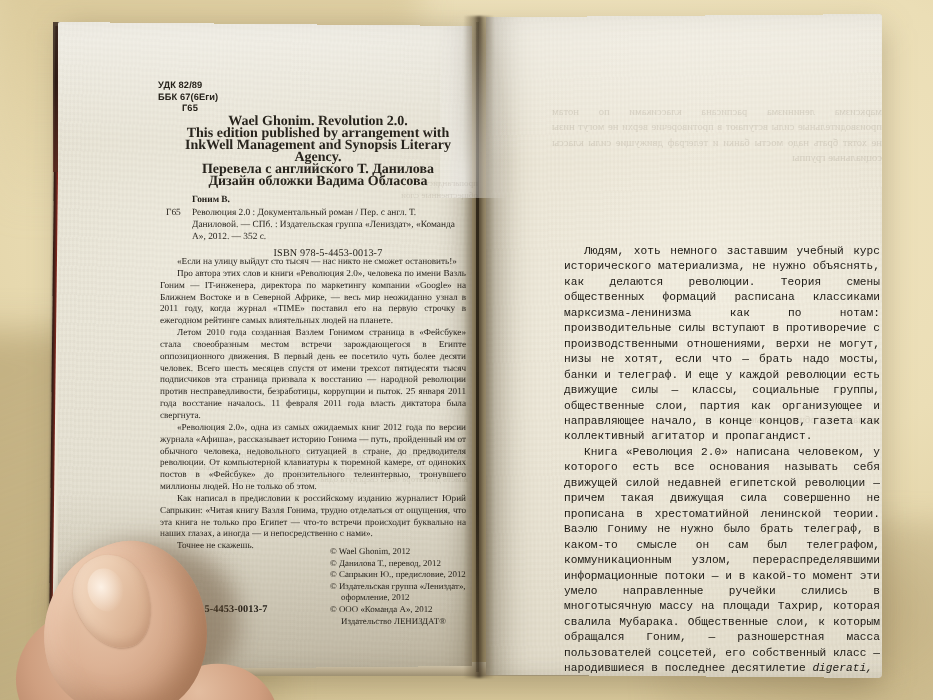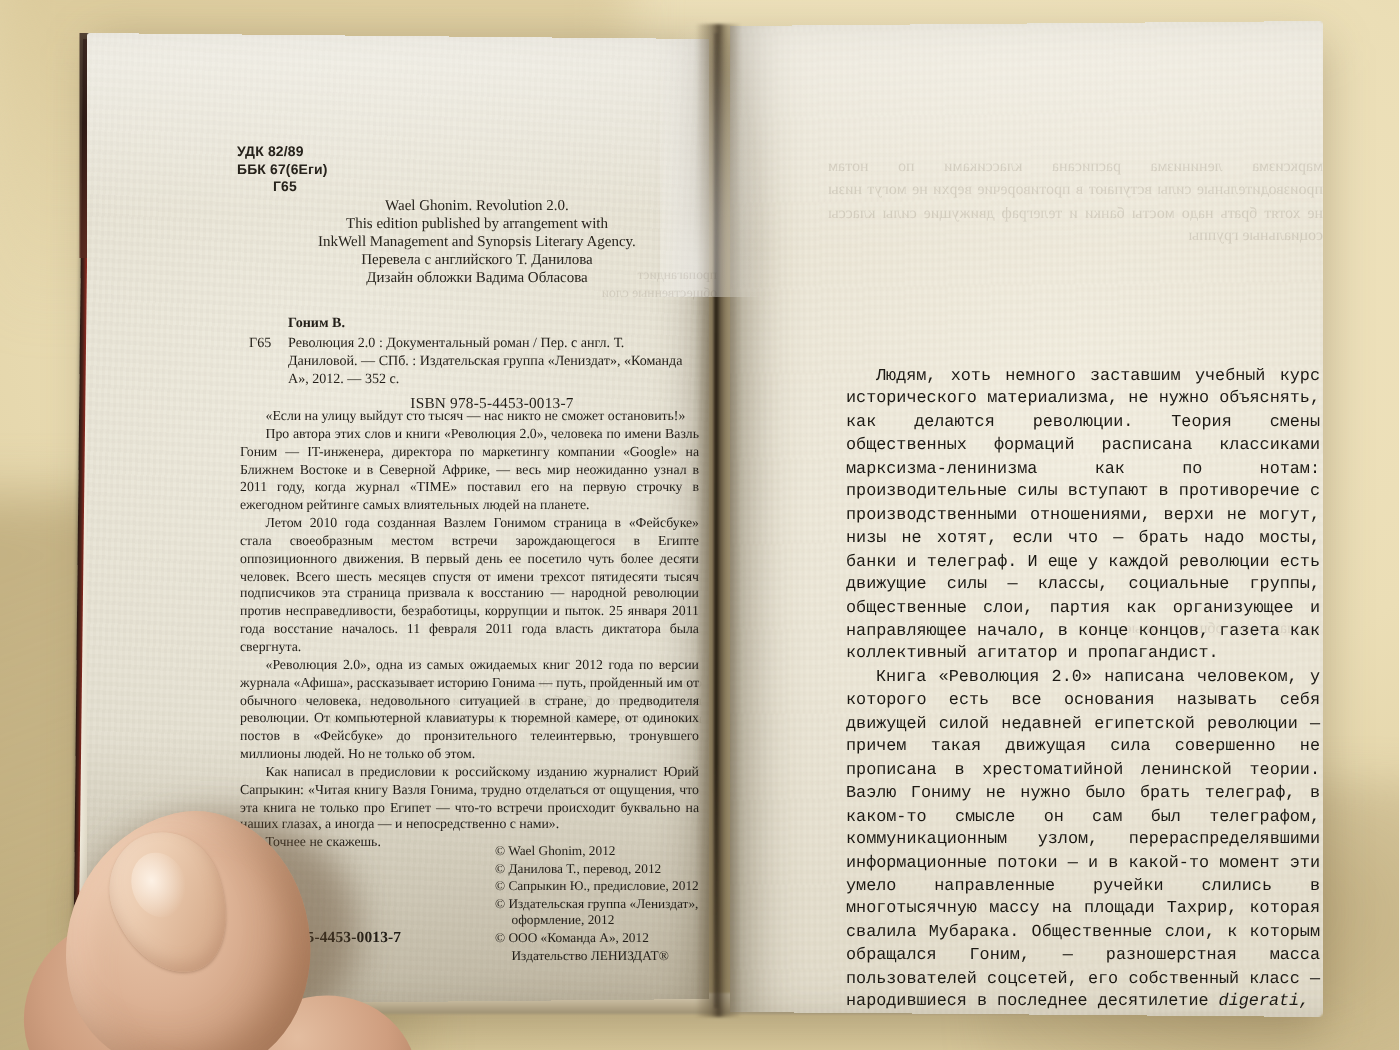--- a/index.html
+++ b/index.html
@@ -163,40 +163,40 @@
     background: radial-gradient(ellipse at 35% 90%, rgba(255,255,255,0.55), rgba(255,255,255,0) 70%);
     pointer-events: none;
   }
 
   
   .lp-text {
     position: absolute;
     color: #221e18;
     font-family: "Liberation Serif", "DejaVu Serif", serif;
     text-rendering: geometricPrecision;
-    margin-top: 16px;
   }
 
   #udk {
     left: 106px; top: 72px;
     font-size: 9.3px; line-height: 11.6px;
     letter-spacing: .1px;
     font-family: "Liberation Sans", sans-serif;
     font-weight: 600;
     color: #26221b;
   }
   #udk .ln3 { margin-left: 24px; }
 
   #imprint {
     left: 124px; top: 108px;
     width: 284px;
     text-align: center;
-    font-size: 10px;
+    font-size: 14px;
     line-height: 11.9px;
     color: #28241d;
+    font-weight: bold;
   }
 
   #cip {
     left: 140px; top: 186px;
     width: 272px;
     font-size: 9.4px;
     line-height: 12.1px;
     color: #221e18;
   }
   #cip .author { font-weight: bold; font-family:"Liberation Serif",serif; display:block; margin-bottom:1px;}

